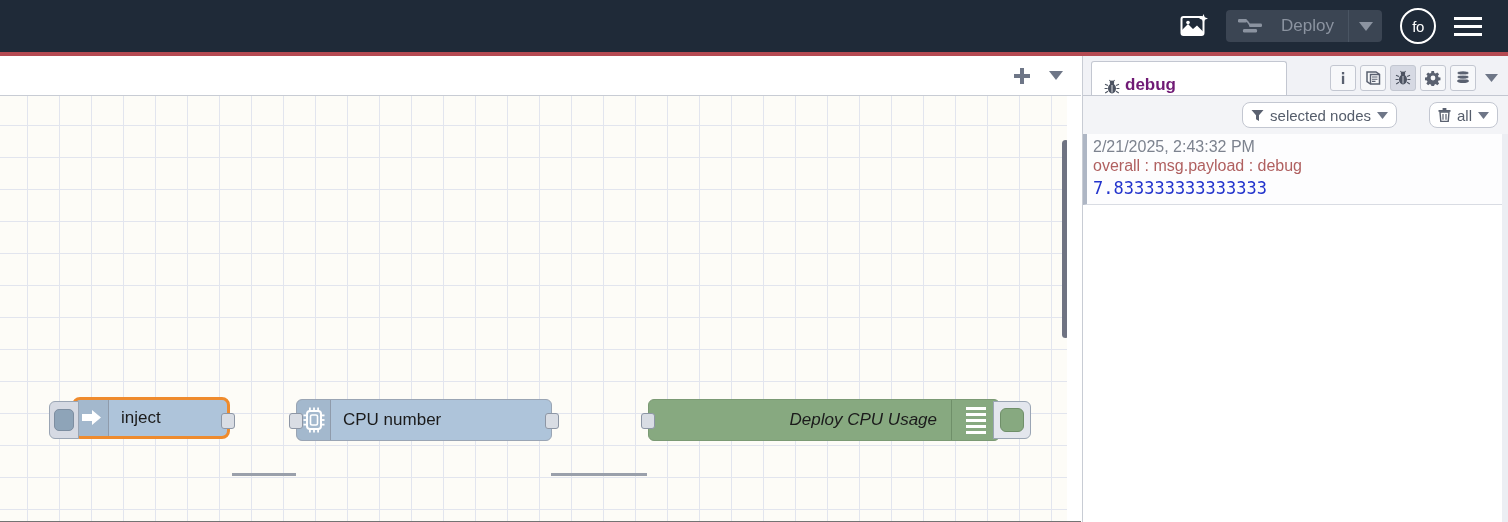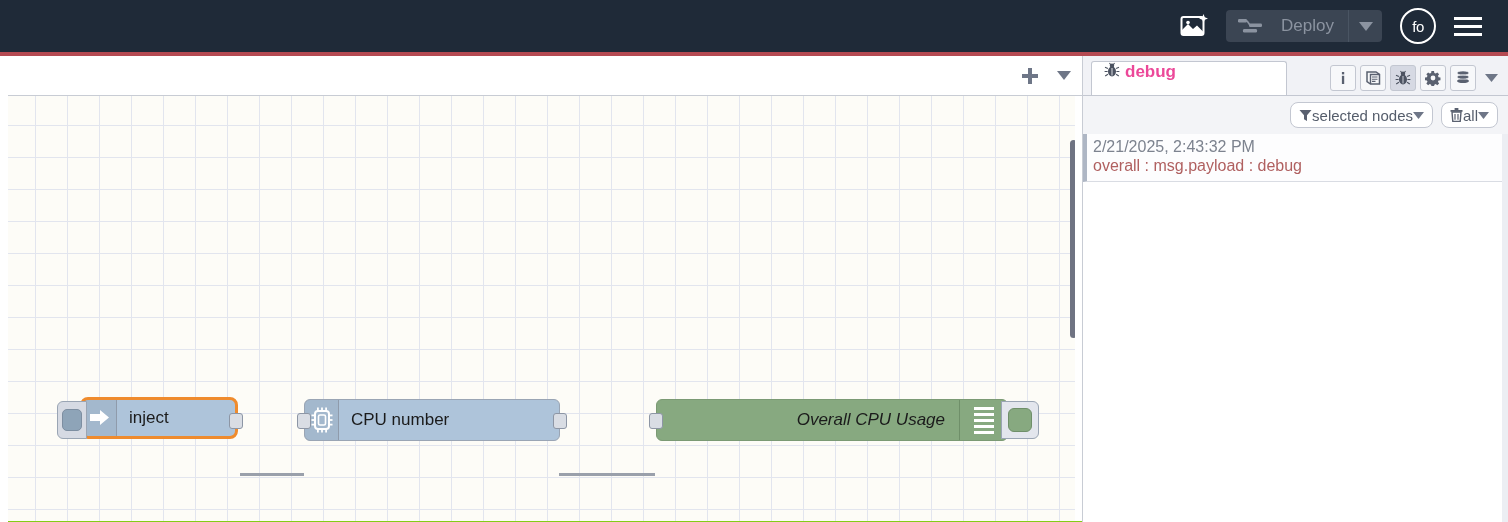--- a/index.html
+++ b/index.html
@@ -66,23 +66,23 @@
   .hamburger {
     width: 34px; height: 34px;
     display: flex; flex-direction: column; justify-content: center; gap: 5px;
     margin-right: 20px;
     cursor: pointer;
   }
   .hamburger i { display: block; width: 28px; height: 3px; background: #ffffff; }
 
   
   .workspace {
-    position: absolute; left: 8px; top: 56px;
+    position: absolute; left: 0; top: 56px;
     width: 1081px; height: 466px;
-    background: #84cc16;
+    background: #737373;
   }
   .tabbar {
     position: relative;
     height: 40px;
     background: #ffffff;
     border-bottom: 1px solid #c8ccd4;
     display: flex; align-items: center; justify-content: flex-end;
   }
   .tab-add {
     width: 34px; height: 32px;
@@ -232,25 +232,25 @@
     display: flex; align-items: flex-end;
   }
   .sb-tab {
     height: 34px;
     min-width: 196px;
     margin-left: 8px;
     background: #ffffff;
     border: 1px solid #c3c7d1;
     border-bottom: none;
     border-radius: 3px 3px 0 0;
-    display: flex; align-items: flex-start;
+    display: flex; align-items: flex-end;
     padding: 0 12px;
     gap: 5px;
     font-size: 17px; font-weight: bold;
-    color: #ec4899;
+    color: #701a75;
     cursor: pointer;
   }
   .sb-tools {
     margin-left: auto;
     display: flex; align-items: center;
     gap: 4px;
     padding: 0 6px 4px 0;
   }
   .sb-tool {
     width: 26px; height: 26px;
@@ -273,24 +273,26 @@
     gap: 8px;
     padding-right: 10px;
     background: #f3f4f7;
   }
   .pill {
     height: 26px;
     border: 1px solid #c3c7d1;
     background: #ffffff;
     border-radius: 8px;
     display: flex; align-items: center;
+    gap: 6px;
     padding: 0 8px;
     font-size: 15px;
     color: #555d6b;
     cursor: pointer;
+    margin-left: 24px;
   }
 
   .debug-list {
     position: relative;
     height: 388px;
     background: #ffffff;
     overflow: hidden;
   }
   .debug-msg {
     border-bottom: 1px solid #d9dce3;
@@ -420,21 +422,21 @@
             <rect x="19" y="12.1" width="3.5" height="1.8" fill="#ffffff"></rect>
             <rect x="19" y="16.7" width="3.5" height="1.8" fill="#ffffff"></rect>
           </svg>
         </div>
         <div class="node-label">CPU number</div>
         <div class="port in"></div>
         <div class="port out"></div>
       </div>
 
       <div class="node node-green" style="left:648px; top:303px; width:352px;">
-        <div class="node-label center-right">Overall CPU Usage</div>
+        <div class="node-label center-right">Deploy CPU Usage</div>
         <div class="node-status-cell">
           <i></i>
           <i></i>
           <i></i>
           <i></i>
           <i></i>
         </div>
         <div class="node-btn-right">
           <span></span>
         </div>
@@ -542,18 +544,19 @@
         </svg>
       </div>
     </div>
 
     <div class="debug-list">
       <div class="debug-msg">
         <div class="dm-line1">
           <span class="dm-time">2/21/2025, 2:43:32 PM</span>
         </div>
         <div class="dm-line2">overall : msg.payload : debug</div>
+        <div class="dm-value">7.833333333333333</div>
       </div>
       <div class="debug-scroll-edge"></div>
     </div>
   </div>
 
 </div>
 
 </body></html>

